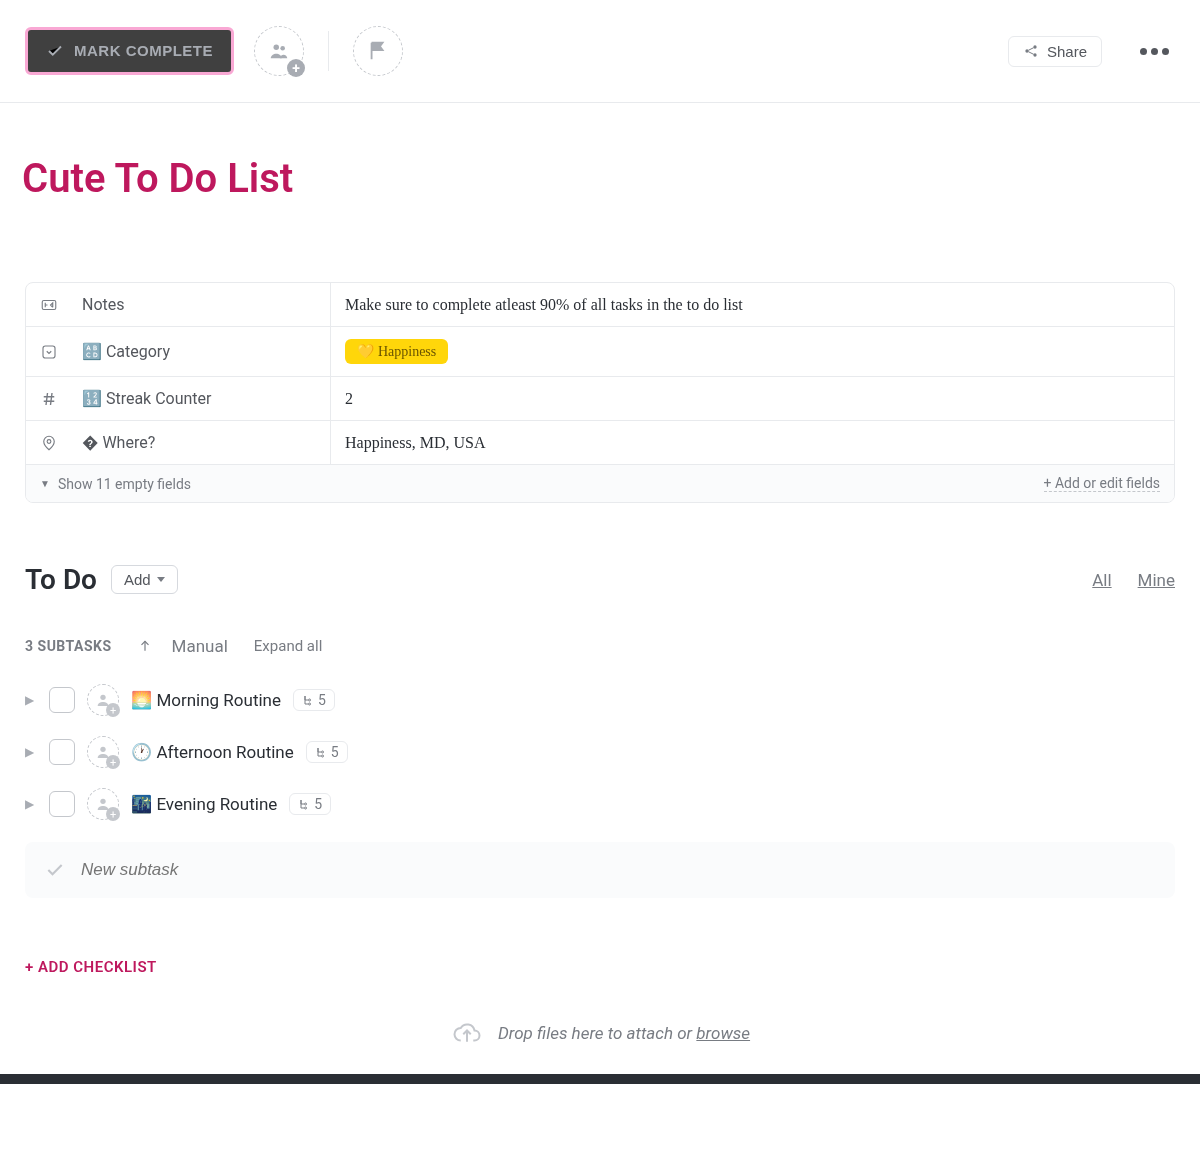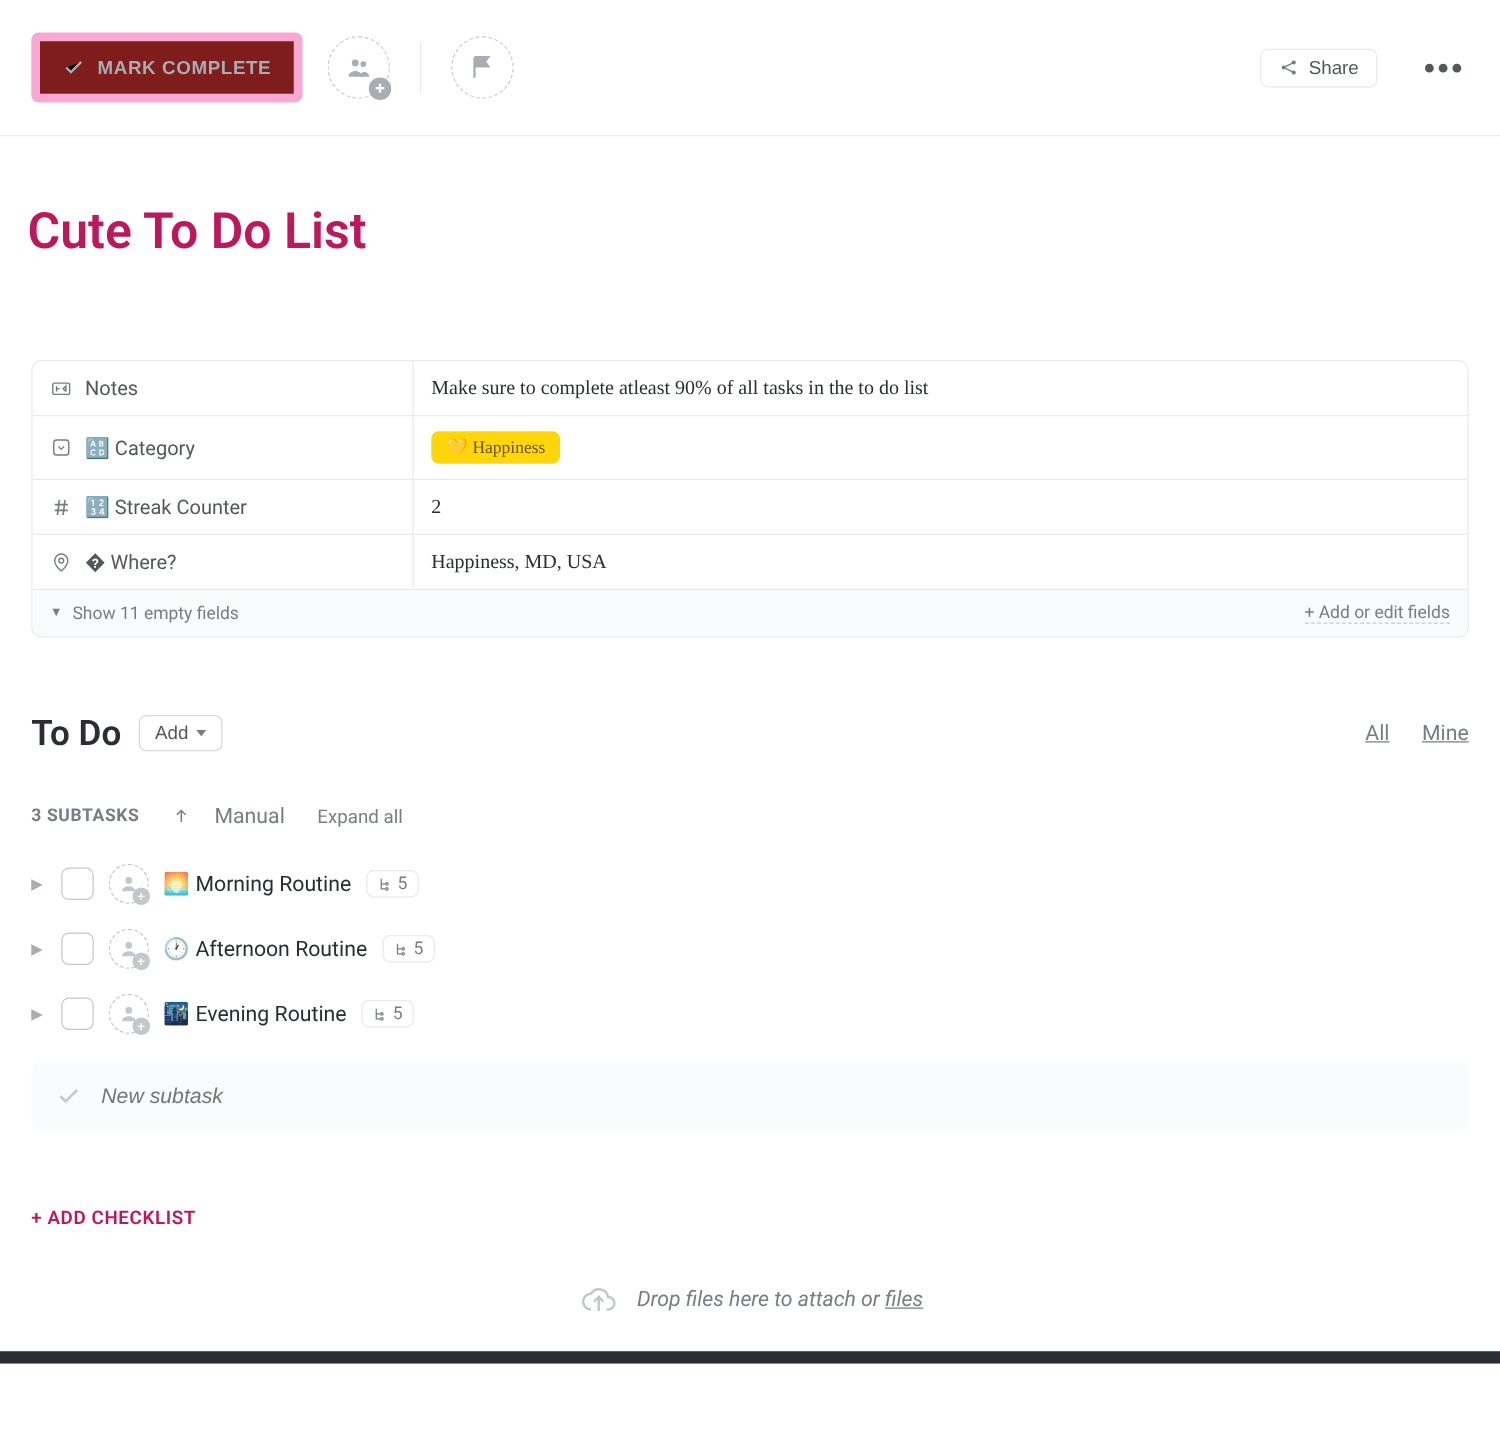--- a/index.html
+++ b/index.html
@@ -1,33 +1,33 @@
 <!DOCTYPE html>
 <html><head>
 <meta charset="utf-8">
 <style>
 * { box-sizing: border-box; margin: 0; padding: 0; }
 body { font-family: -apple-system, BlinkMacSystemFont, "Segoe UI", Roboto, sans-serif; background: #fff; color: #2a2e34; width: 1200px; }
 .toolbar { display: flex; align-items: center; padding: 26px 25px; border-bottom: 1px solid #e8eaed; gap: 20px; }
-.mark-complete { display: flex; align-items: flex-end; gap: 10px; border: 7px solid #f9a8d4; border-radius: 6px; padding: 12px 18px; color: #a8acb3; font-size: 15px; font-weight: 600; letter-spacing: 0.5px; cursor: pointer; background: #7f1d1d; }
+.mark-complete { display: flex; align-items: flex-start; gap: 10px; border: 3px solid #f9a8d4; border-radius: 6px; padding: 12px 18px; color: #a8acb3; font-size: 15px; font-weight: 600; letter-spacing: 0.5px; cursor: pointer; background: #404040; }
 .mark-complete svg { width: 18px; height: 18px; stroke: #a8acb3; }
 .circle-icon { width: 50px; height: 50px; border: 1px dashed #c4c7cc; border-radius: 50%; display: flex; align-items: center; justify-content: center; cursor: pointer; position: relative; }
 .circle-icon svg { width: 22px; height: 22px; fill: #a8acb3; }
 .add-badge { position: absolute; bottom: -2px; right: -2px; width: 18px; height: 18px; background: #a8acb3; border-radius: 50%; display: flex; align-items: center; justify-content: center; color: #fff; font-size: 14px; font-weight: bold; }
 .tb-divider { width: 1px; height: 40px; background: #e8eaed; margin: 0 4px; }
 .spacer { flex: 1; }
 .share-btn { display: flex; align-items: center; gap: 8px; border: 1px solid #e8eaed; border-radius: 6px; padding: 6px 14px; color: #54575d; font-size: 15px; cursor: pointer; background: #fff; }
 .share-btn svg { width: 16px; height: 16px; fill: #787c83; }
 .more-btn { display: flex; gap: 4px; padding: 6px; cursor: pointer; margin-left: 12px; }
 .more-btn span { width: 7px; height: 7px; background: #54575d; border-radius: 50%; }
 .title { font-size: 40px; font-weight: 600; padding: 52px 22px 30px; color: #be185d; }
 .fields { margin: 50px 25px 0; border: 1px solid #e8eaed; border-radius: 8px; overflow: hidden; }
 .field-row { display: flex; border-bottom: 1px solid #e8eaed; }
 .field-row:last-child { border-bottom: none; }
-.field-label { width: 305px; display: flex; align-items: center; gap: 10px; padding: 12px 14px; border-right: 1px solid #e8eaed; color: #54575d; font-size: 16px; }
+.field-label { width: 305px; display: flex; align-items: center; gap: 24px; padding: 12px 14px; border-right: 1px solid #e8eaed; color: #54575d; font-size: 16px; }
 .field-label svg { width: 18px; height: 18px; stroke: #787c83; fill: none; }
 .field-value { flex: 1; padding: 12px 14px; font-size: 16px; color: #2a2e34; display: flex; align-items: center; font-family: Liberation Serif, serif; }
 .tag { background: #ffd60a; color: #6b5500; border-radius: 6px; padding: 4px 12px; font-size: 14px; font-weight: 500; }
 .fields-footer { display: flex; align-items: center; padding: 10px 14px; background: #fafbfc; font-size: 14px; color: #787c83; }
 .fields-footer .caret { margin-right: 8px; font-size: 10px; }
 .add-fields { margin-left: auto; color: #787c83; border-bottom: 1px dashed #c4c7cc; cursor: pointer; }
 .section-hdr { display: flex; align-items: center; padding: 60px 25px 20px; }
 .section-title { font-size: 28px; font-weight: 600; margin-right: 14px; }
 .add-dd { border: 1px solid #d6d9de; border-radius: 6px; padding: 5px 12px; font-size: 15px; color: #54575d; cursor: pointer; display: flex; align-items: center; gap: 6px; background: #fff; }
 .add-dd::after { content: ""; border-left: 4px solid transparent; border-right: 4px solid transparent; border-top: 5px solid #787c83; }
@@ -246,16 +246,16 @@
 </div>
 
 <div class="add-checklist">+ ADD CHECKLIST</div>
 
 <div class="dropzone">
   <svg viewBox="0 0 24 24" stroke-width="1.6">
       <path d="M7 18a5 5 0 010-10 6 6 0 0111 2 4 4 0 010 8h-1"></path>
       <polyline points="9,13 12,10 15,13"></polyline>
       <line x1="12" y1="10" x2="12" y2="19"></line>
     </svg>
-  <span><span>Drop files here to attach or </span><a>files</a></span>
+  <span><span>Drop files here to attach or </span><a>browse</a></span>
 </div>
 
 <div class="bottom-bar"></div>
 
 </body></html>

